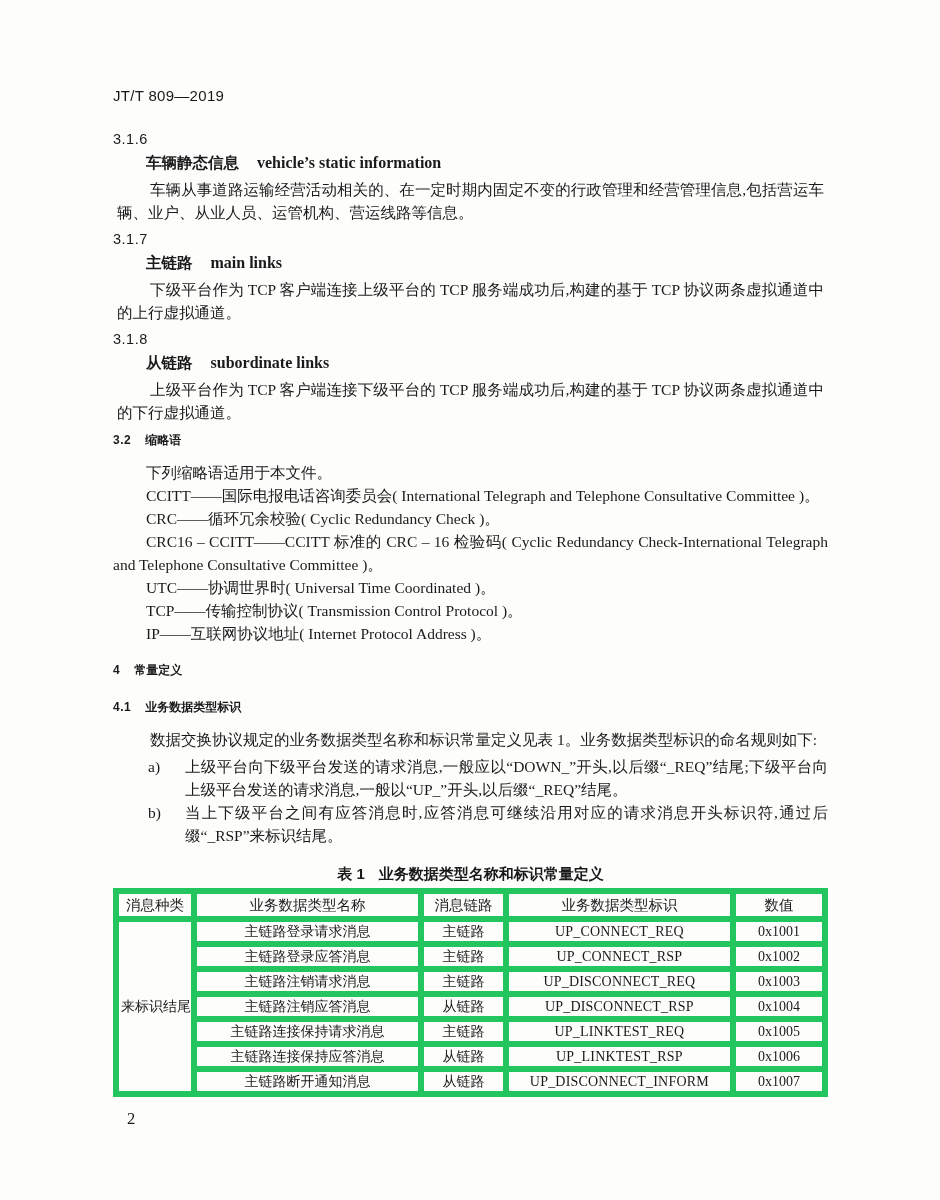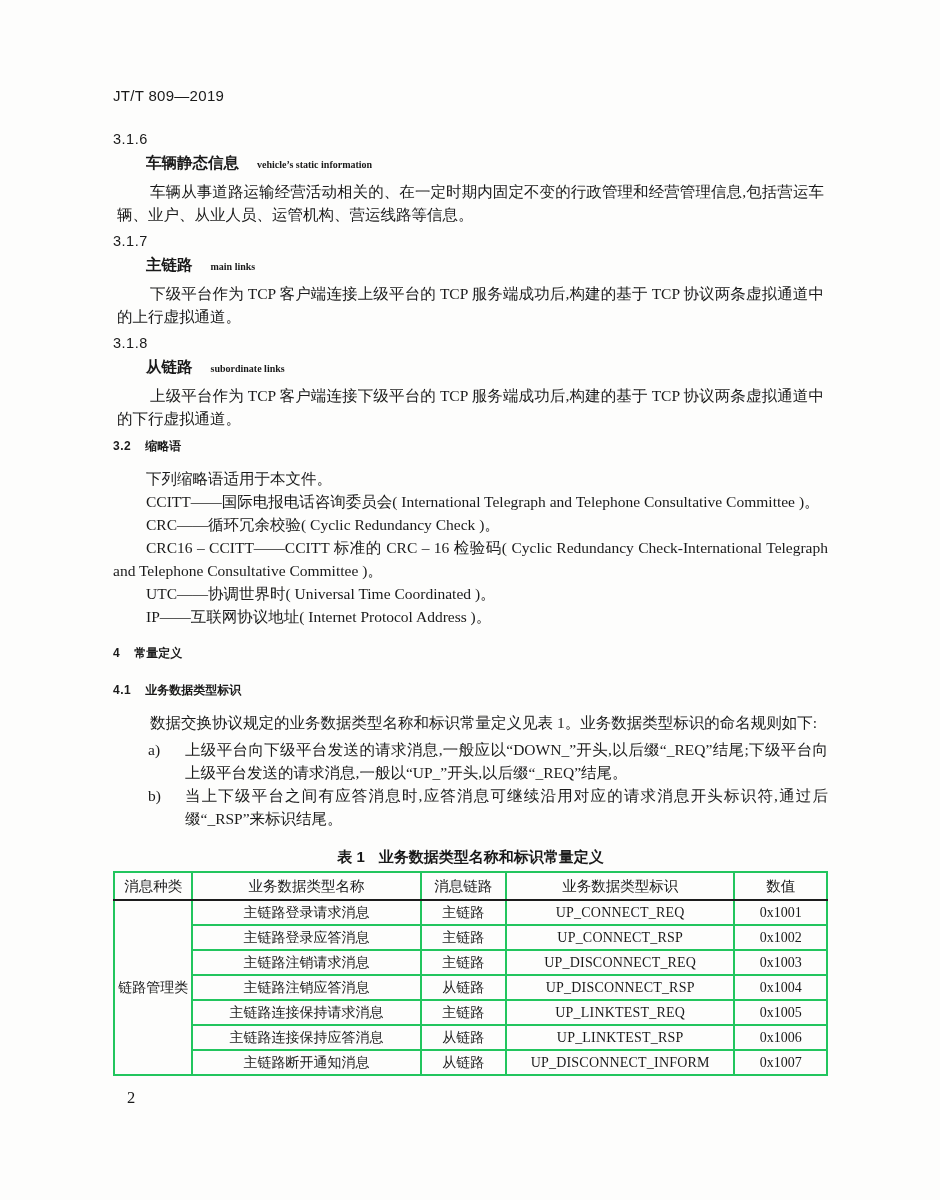--- a/index.html
+++ b/index.html
@@ -33,21 +33,21 @@
   .term-line { padding-left: 33px; line-height: 23px; }
   .term-cn {
     font-family: "Liberation Sans", sans-serif;
     font-weight: bold;
     font-size: 15.5px;
     text-align: right;
   }
   .term-en {
     font-family: "Liberation Serif", serif;
     font-weight: bold;
-    font-size: 10px;
+    font-size: 16px;
     margin-left: 18px;
   }
   .body-para {
     margin: 4px;
     font-size: 15.5px;
     line-height: 23px;
     text-indent: 33px;
     text-align: justify;
   }
   .sec-heading {
@@ -86,21 +86,21 @@
   }
   .cap-label { margin-right: 14px; }
   table.t1 {
     width: 100%;
     border-collapse: collapse;
     table-layout: fixed;
     border: 2px solid #1c1c1c;
     font-size: 14px;
   }
   table.t1 th, table.t1 td {
-    border: 2px solid #22c55e;
+    border: 6px solid #22c55e;
     text-align: center;
     padding: 0 2px;
     font-weight: normal;
     overflow: hidden;
     white-space: nowrap;
     margin-top: 38px;
   }
   table.t1 th { height: 28px; font-size: 14.5px; }
   table.t1 td { height: 25px; }
   table.t1 thead th { border-bottom: 2px solid #1c1c1c; }
@@ -139,20 +139,21 @@
   <p class="body-para">上级平台作为 TCP 客户端连接下级平台的 TCP 服务端成功后,构建的基于 TCP 协议两条虚拟通道中的下行虚拟通道。</p>
 
   <div class="sec-heading mt-abbr">
     <span class="sec-num">3.2</span><span>缩略语</span>
   </div>
   <p class="abbr-item">下列缩略语适用于本文件。</p>
   <p class="abbr-item">CCITT——国际电报电话咨询委员会( International Telegraph and Telephone Consultative Committee )。</p>
   <p class="abbr-item">CRC——循环冗余校验( Cyclic Redundancy Check )。</p>
   <p class="abbr-item">CRC16 – CCITT——CCITT 标准的 CRC – 16 检验码( Cyclic Redundancy Check-International Telegraph and Telephone Consultative Committee )。</p>
   <p class="abbr-item">UTC——协调世界时( Universal Time Coordinated )。</p>
+  <p class="abbr-item">TCP——传输控制协议( Transmission Control Protocol )。</p>
   <p class="abbr-item">IP——互联网协议地址( Internet Protocol Address )。</p>
 
   <div class="sec-heading mt-big">
     <span class="sec-num">4</span><span>常量定义</span>
   </div>
   <div class="sec-heading mt-big">
     <span class="sec-num">4.1</span><span>业务数据类型标识</span>
   </div>
   <p class="body-para intro-gap">数据交换协议规定的业务数据类型名称和标识常量定义见表 1。业务数据类型标识的命名规则如下:</p>
 
@@ -181,21 +182,21 @@
       <tr>
         <th>消息种类</th>
         <th>业务数据类型名称</th>
         <th>消息链路</th>
         <th>业务数据类型标识</th>
         <th>数值</th>
       </tr>
     </thead>
     <tbody>
       <tr>
-        <td rowspan="7">链路管理类</td>
+        <td rowspan="7">来标识结尾</td>
         <td class="cell-name">主链路登录请求消息</td>
         <td>主链路</td>
         <td class="cell-id">UP_CONNECT_REQ</td>
         <td>0x1001</td>
       </tr>
       <tr>
         <td class="cell-name">主链路登录应答消息</td>
         <td>主链路</td>
         <td class="cell-id">UP_CONNECT_RSP</td>
         <td>0x1002</td>

